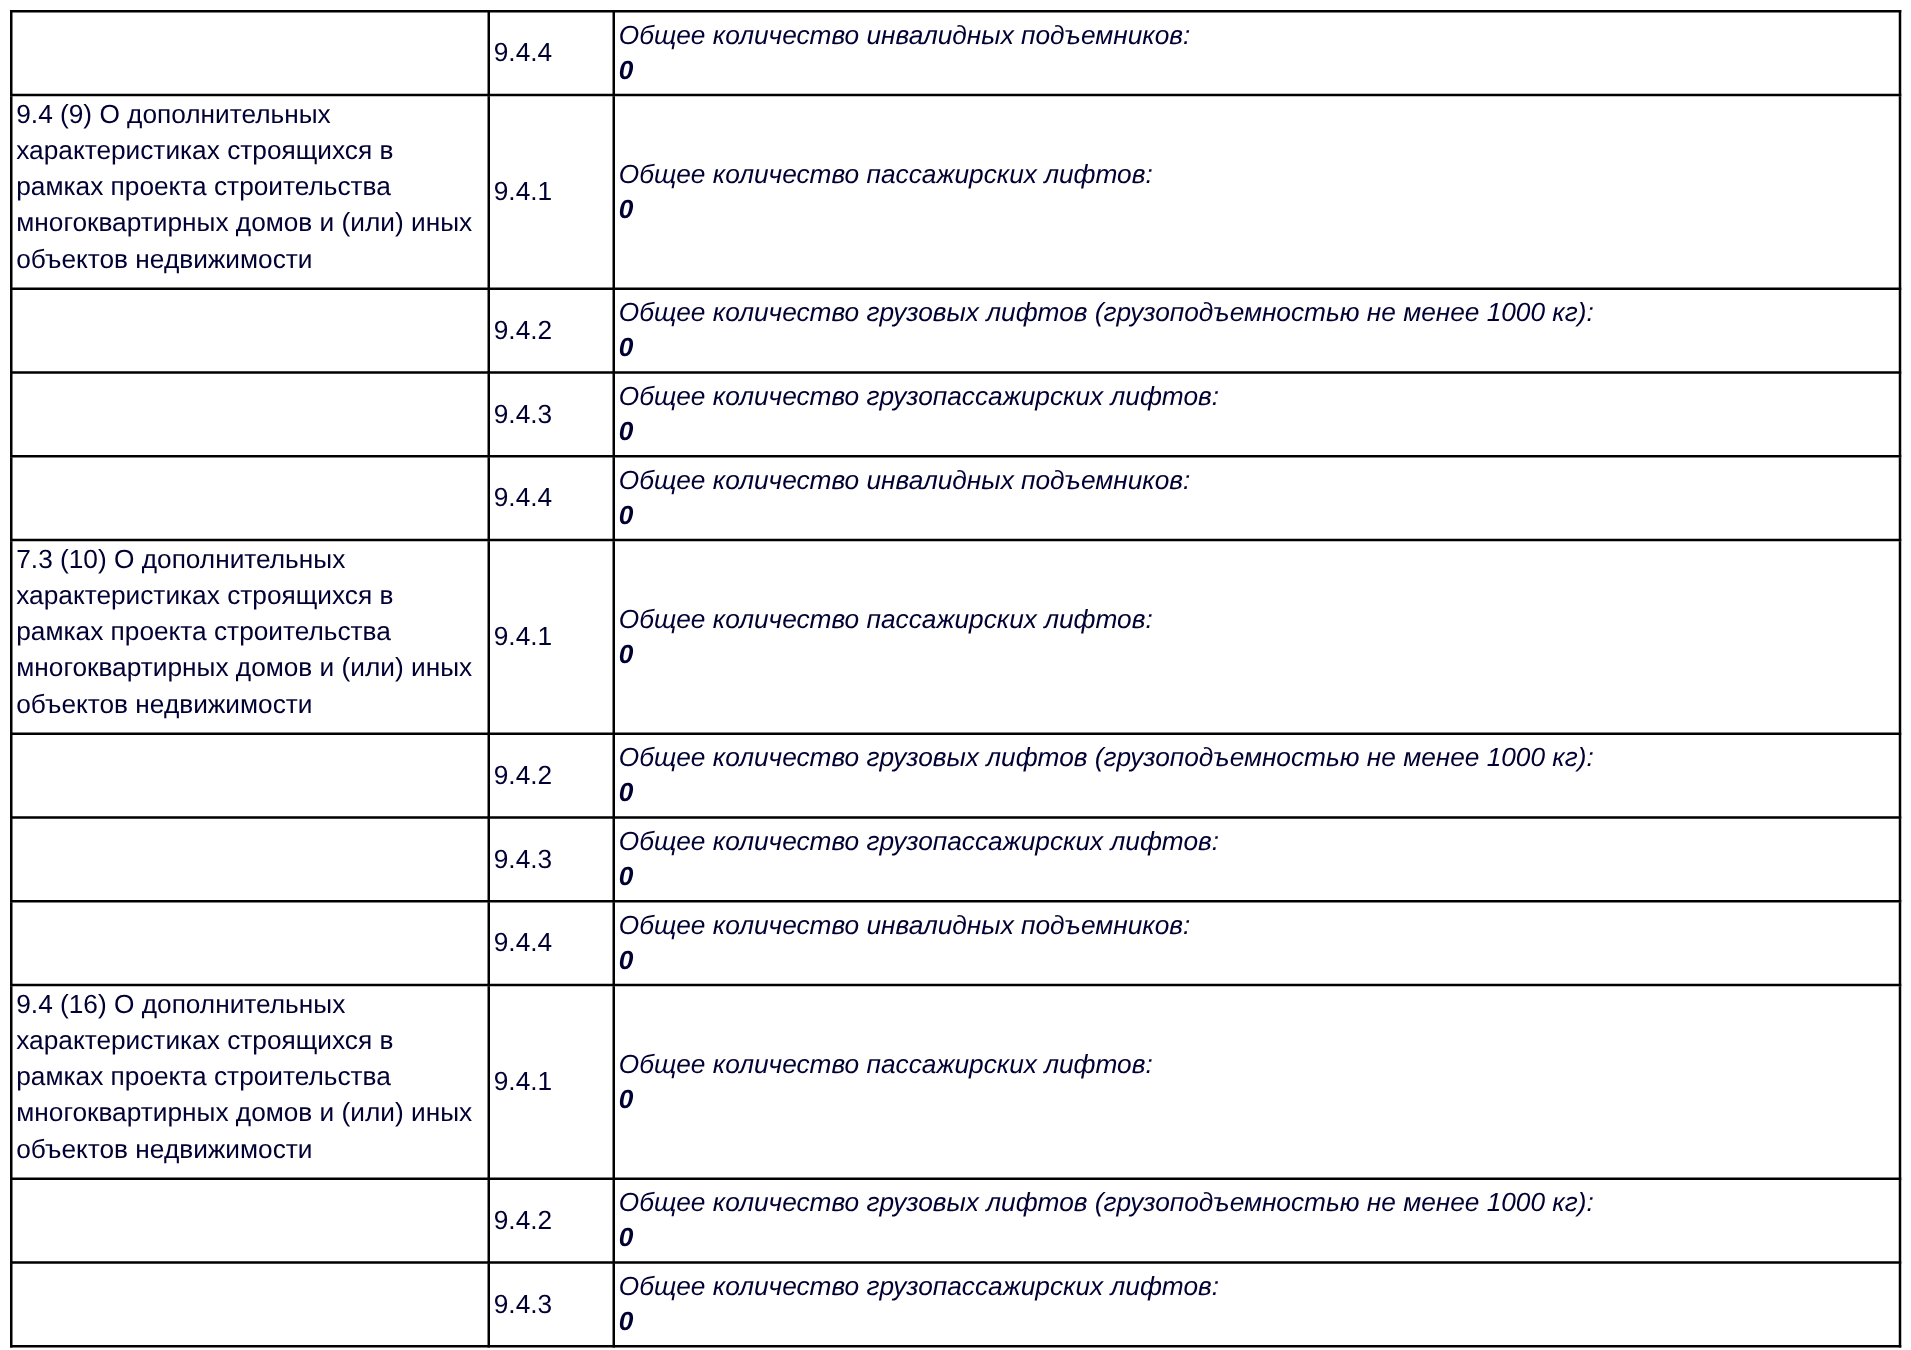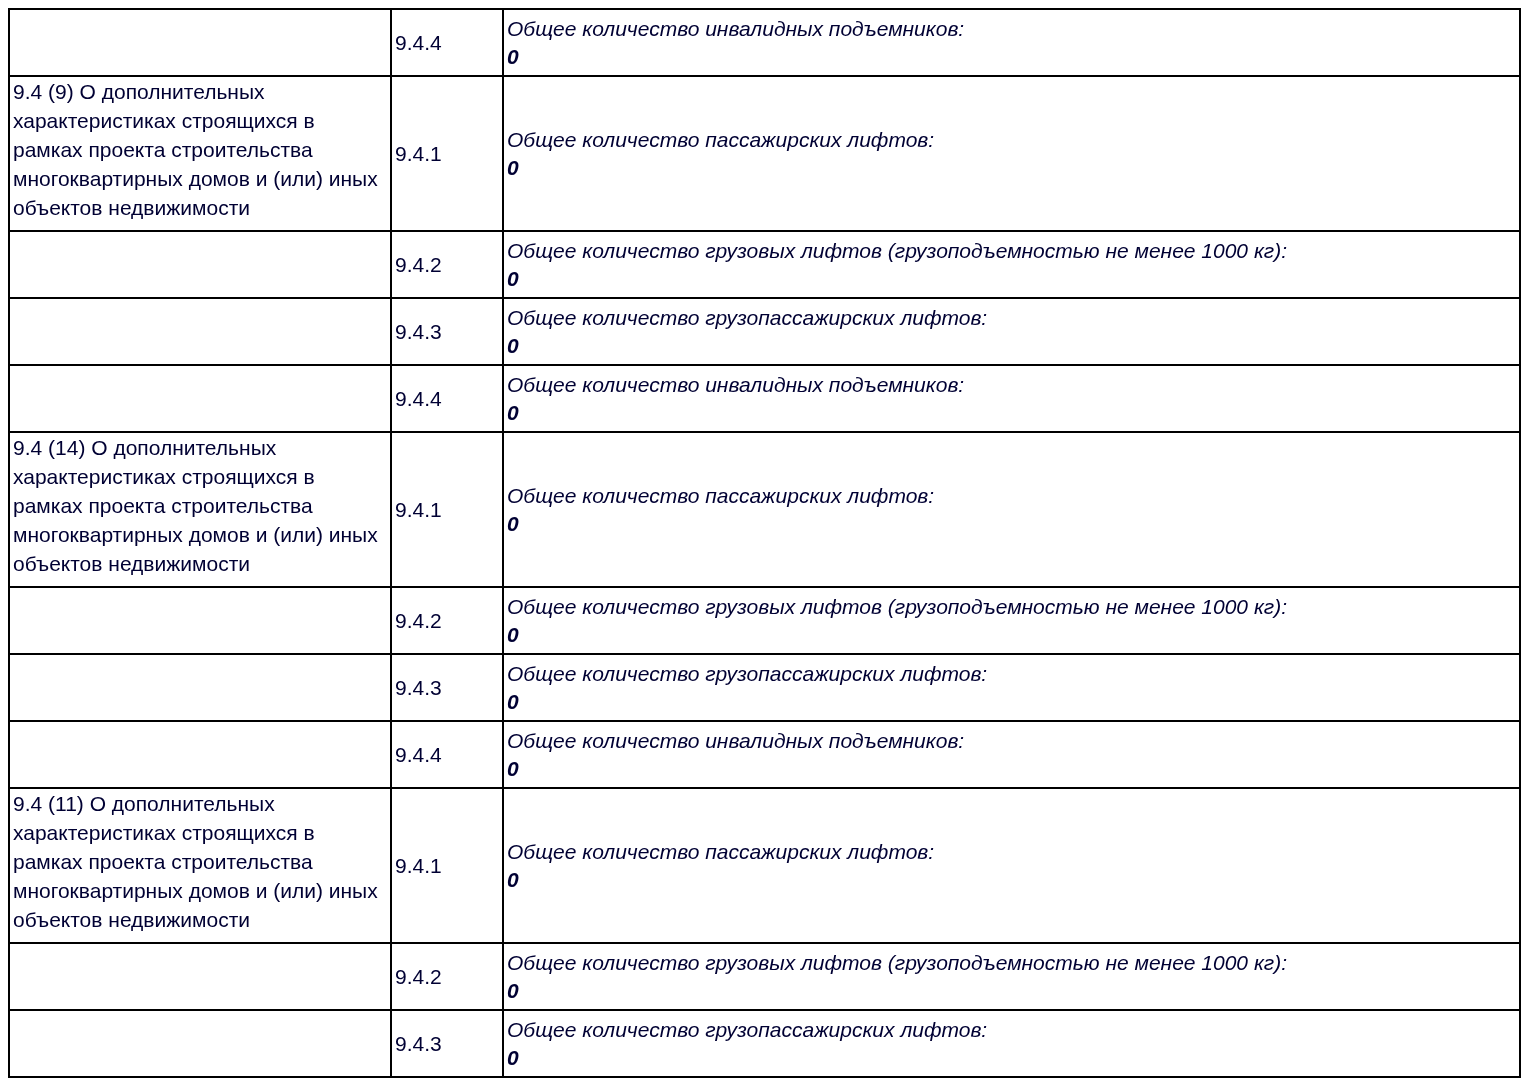--- a/index.html
+++ b/index.html
@@ -26,21 +26,21 @@
       padding: 1px 3px;
       overflow: hidden;
     }
     td.col-section {
       width: 382px;
       vertical-align: top;
       line-height: 1.38;
       margin-top: 48px;
     }
     td.col-code {
-      width: 112px;
+      width: 100px;
       vertical-align: middle;
       margin-top: 24px;
     }
     td.col-value {
       vertical-align: middle;
       line-height: 1.3;
       font-style: italic;
     }
     .value-number {
       font-weight: bold;
@@ -114,21 +114,21 @@
         <span>9.4.4</span>
       </td>
       <td class="col-value">
         <div class="value-label">Общее количество инвалидных подъемников:</div>
         <div class="value-number">0</div>
       </td>
     </tr>
 
     <tr class="tall">
       <td class="col-section">
-        <div>9.4 (14) О дополнительных характеристиках строящихся в рамках проекта строительства многоквартирных домов и (или) иных объектов недвижимости</div>
+        <div>7.3 (10) О дополнительных характеристиках строящихся в рамках проекта строительства многоквартирных домов и (или) иных объектов недвижимости</div>
       </td>
       <td class="col-code">
         <span>9.4.1</span>
       </td>
       <td class="col-value">
         <div class="value-label">Общее количество пассажирских лифтов:</div>
         <div class="value-number">0</div>
       </td>
     </tr>
 
@@ -166,21 +166,21 @@
         <span>9.4.4</span>
       </td>
       <td class="col-value">
         <div class="value-label">Общее количество инвалидных подъемников:</div>
         <div class="value-number">0</div>
       </td>
     </tr>
 
     <tr class="tall">
       <td class="col-section">
-        <div>9.4 (11) О дополнительных характеристиках строящихся в рамках проекта строительства многоквартирных домов и (или) иных объектов недвижимости</div>
+        <div>9.4 (16) О дополнительных характеристиках строящихся в рамках проекта строительства многоквартирных домов и (или) иных объектов недвижимости</div>
       </td>
       <td class="col-code">
         <span>9.4.1</span>
       </td>
       <td class="col-value">
         <div class="value-label">Общее количество пассажирских лифтов:</div>
         <div class="value-number">0</div>
       </td>
     </tr>
 

